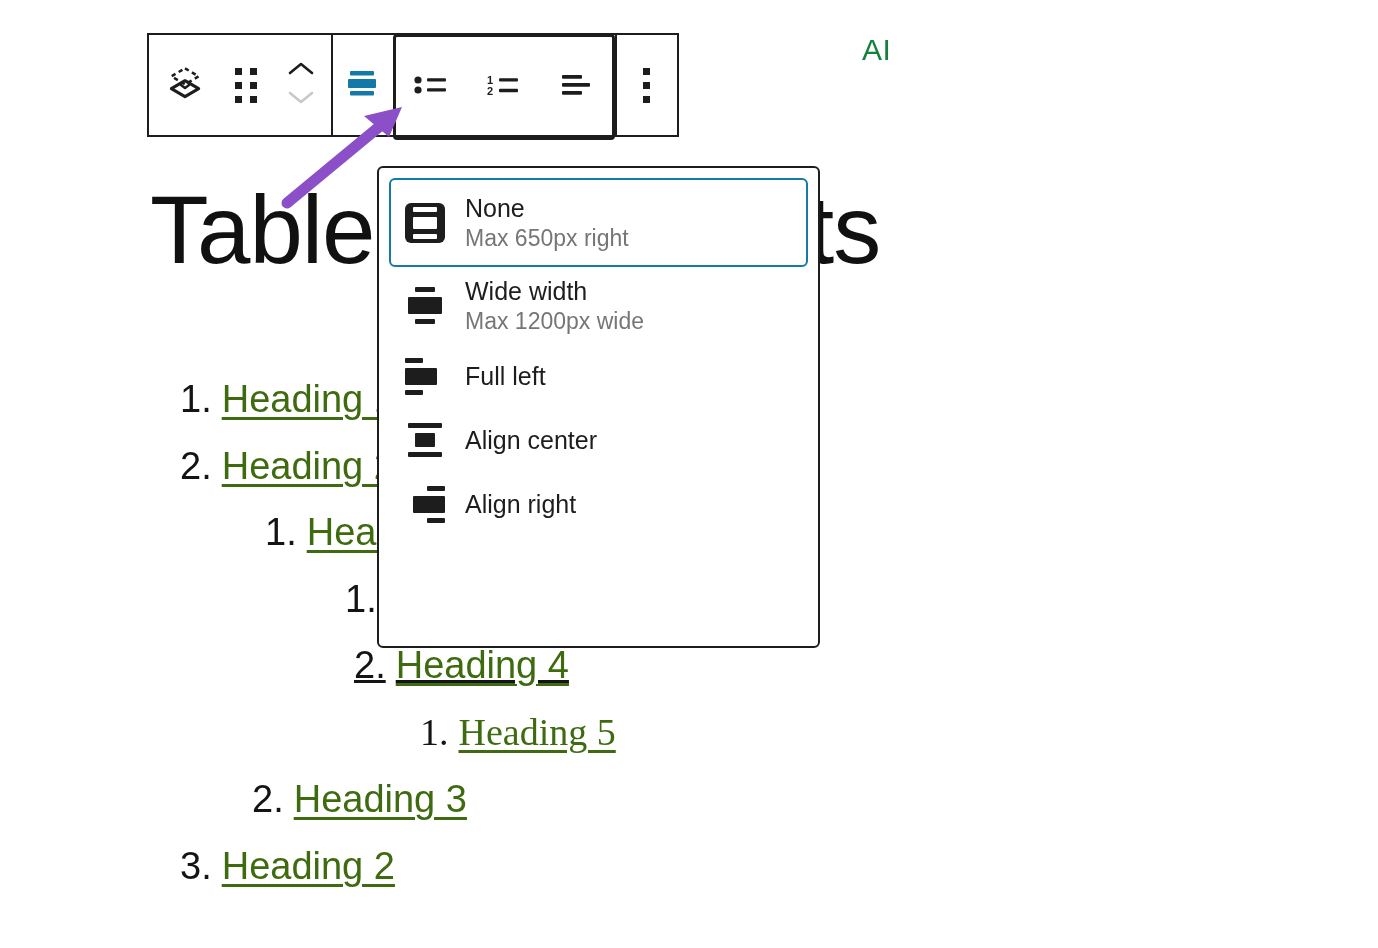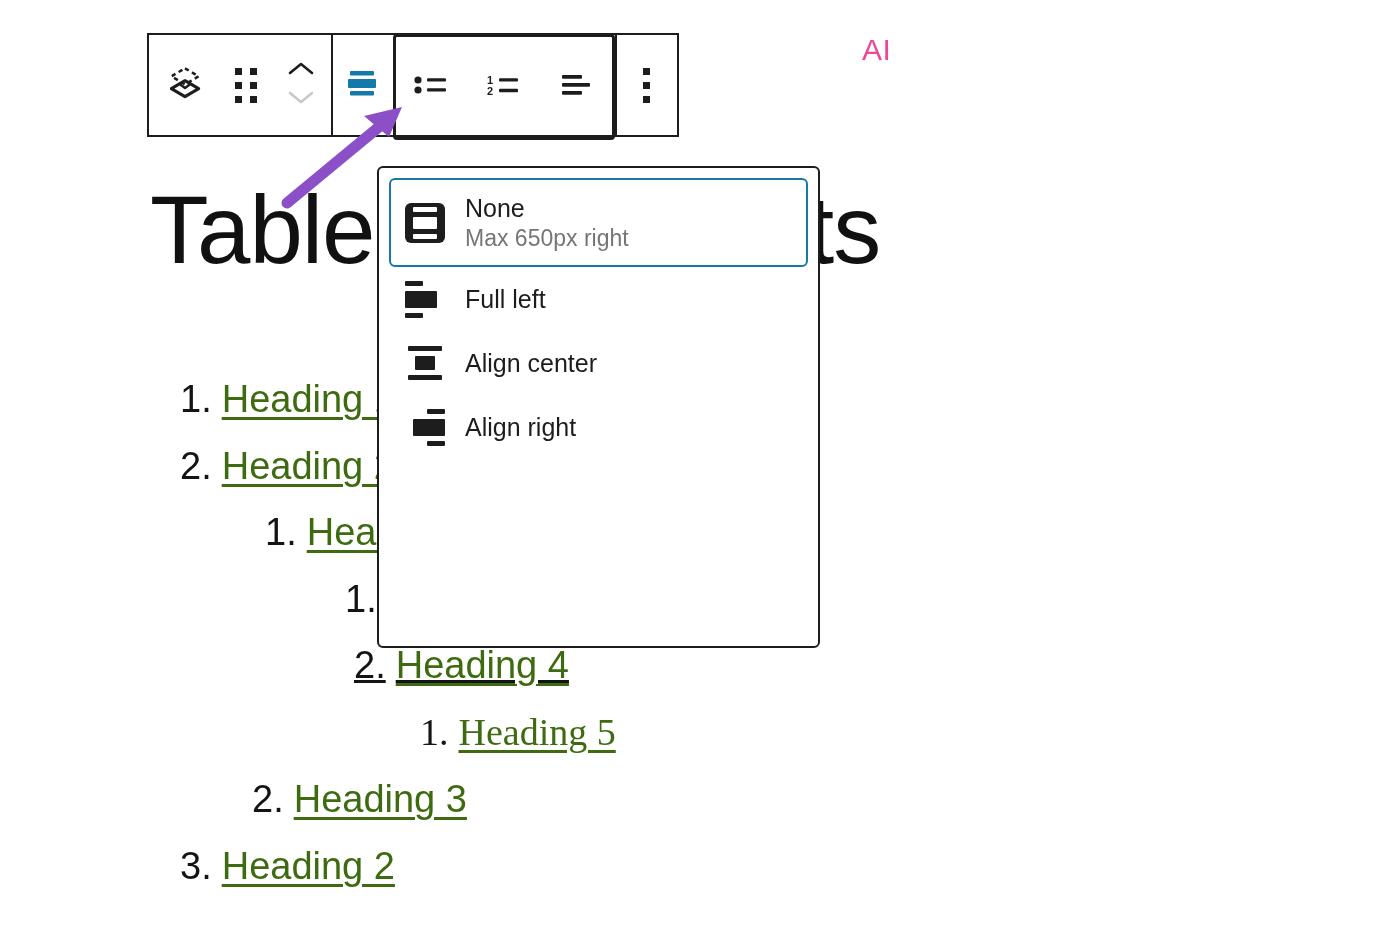--- a/index.html
+++ b/index.html
@@ -57,21 +57,21 @@
     text-decoration-thickness: 2.5px;
     text-underline-offset: 5px;
   }
 
   
   #ai-label {
     position: absolute;
     left: 862px;
     top: 33px;
     font-size: 30px;
-    color: #ec4899;
+    color: #15803d;
     letter-spacing: 0.5px;
     text-align: right;
   }
 
   
   #block-toolbar {
     position: absolute;
     left: 147px;
     top: 33px;
     height: 104px;
@@ -361,20 +361,31 @@
           <i class="c"></i>
         </span>
       </span>
       <span class="dd-text">
         <span class="dd-label">None</span>
         <span class="dd-sub">Max 650px right</span>
       </span>
     </div>
     <div class="dd-item">
       <span class="dd-icon">
+        <span class="bar" style="width: 20px; height: 5px; align-self: center;"></span>
+        <span class="bar" style="width: 34px; height: 17px; align-self: center;"></span>
+        <span class="bar" style="width: 20px; height: 5px; align-self: center;"></span>
+      </span>
+      <span class="dd-text">
+        <span class="dd-label">Wide width</span>
+        <span class="dd-sub">Max 1200px wide</span>
+      </span>
+    </div>
+    <div class="dd-item">
+      <span class="dd-icon">
         <span class="bar" style="width: 18px; height: 5px; align-self: flex-start;"></span>
         <span class="bar" style="width: 32px; height: 17px; align-self: flex-start;"></span>
         <span class="bar" style="width: 18px; height: 5px; align-self: flex-start;"></span>
       </span>
       <span class="dd-text">
         <span class="dd-label">Full left</span>
       </span>
     </div>
     <div class="dd-item">
       <span class="dd-icon">

